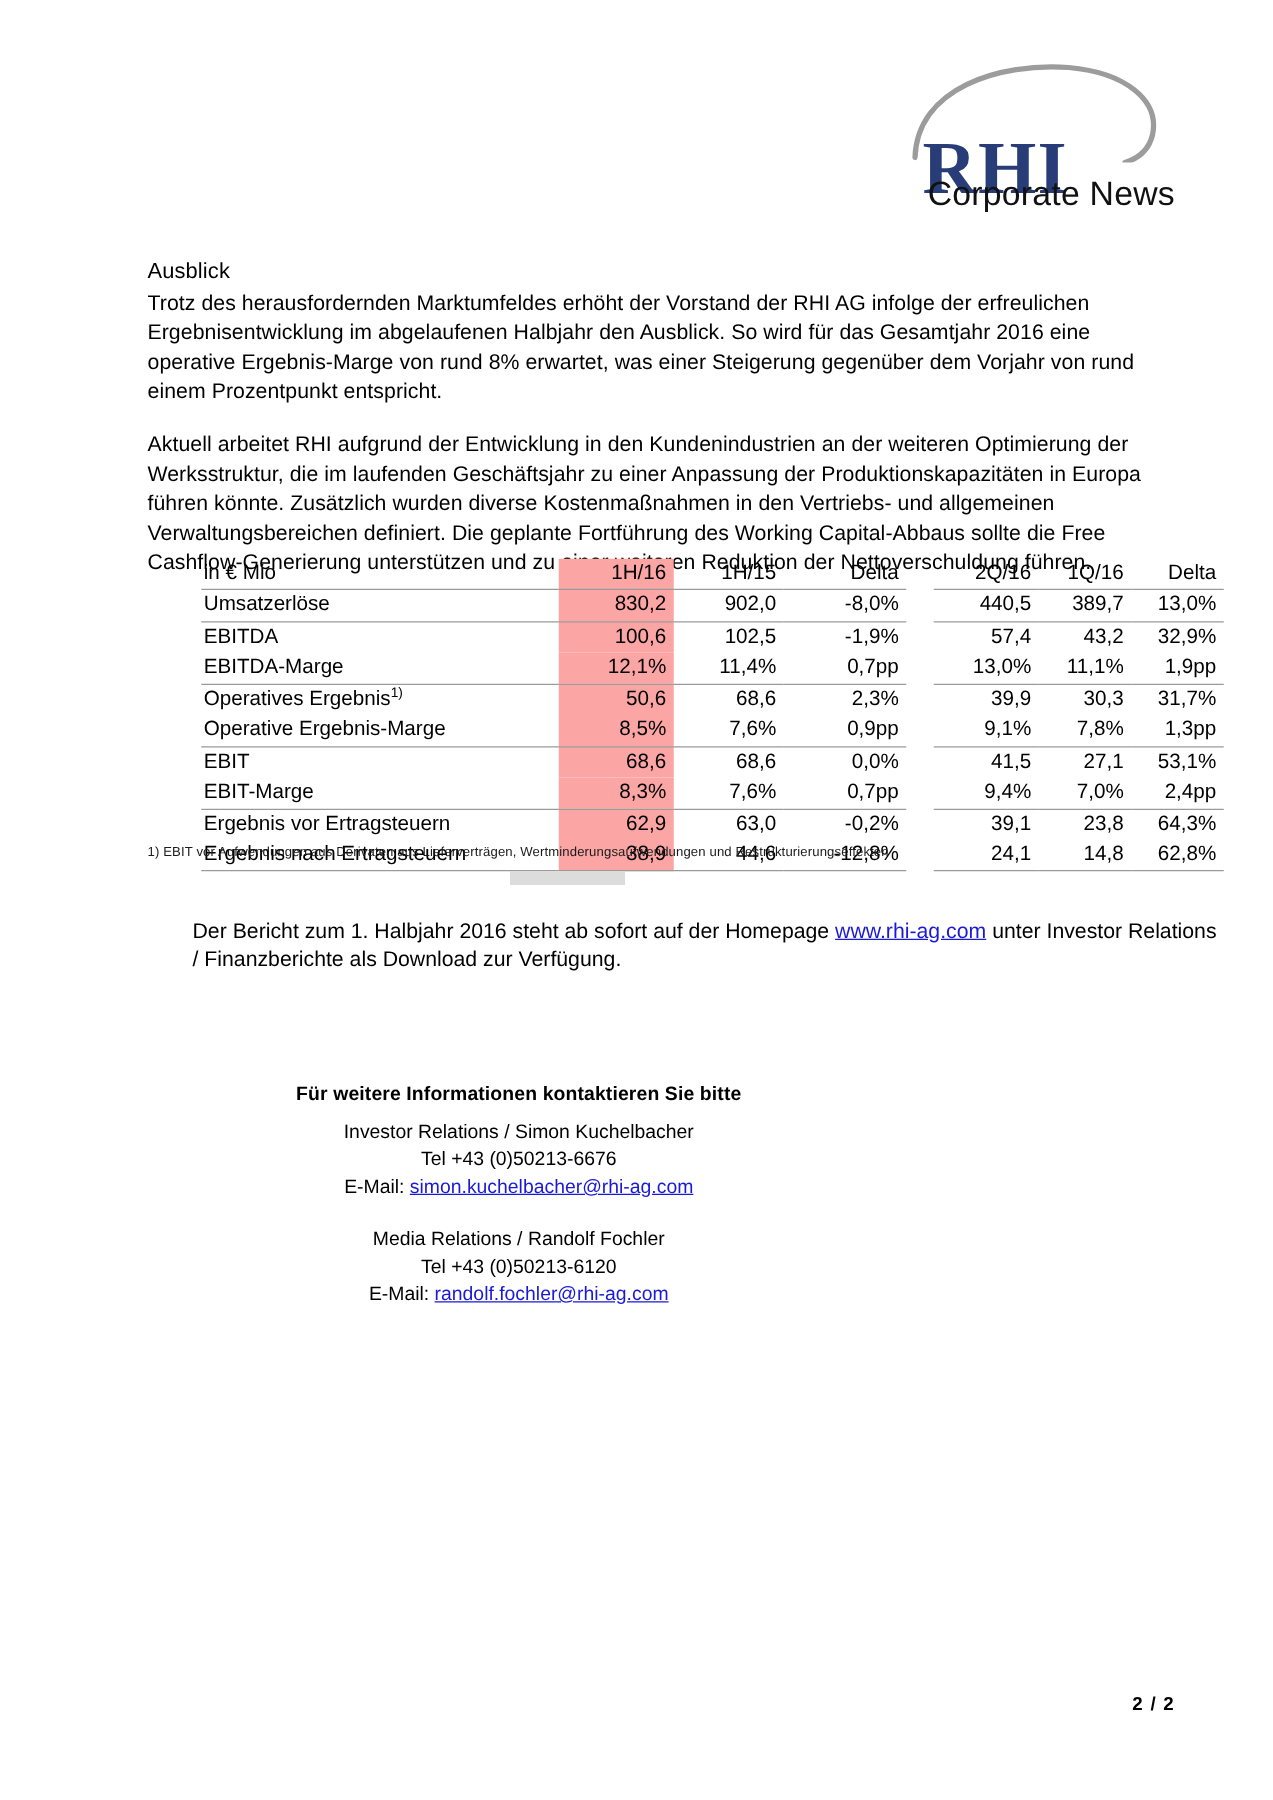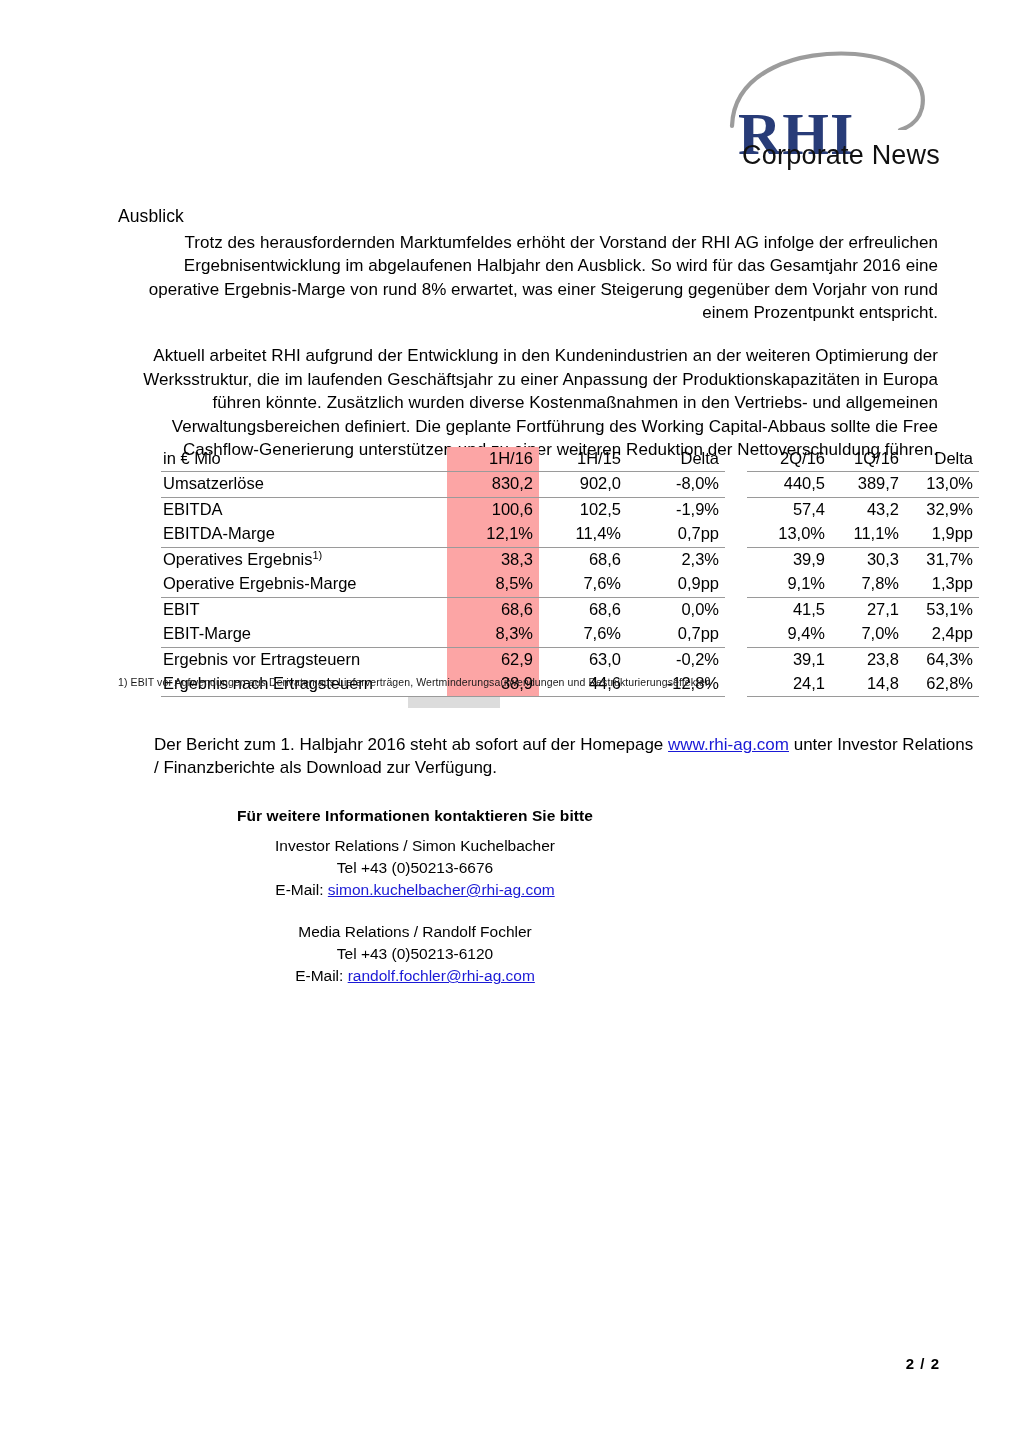--- a/index.html
+++ b/index.html
@@ -74,21 +74,21 @@
     font-weight: 400;
     margin: 0 0 2px 0;
     line-height: 1.35;
     letter-spacing: 0.1px;
   }
   p.body-text {
     font-size: 17px;
     line-height: 1.38;
     margin: 0;
     letter-spacing: 0.05px;
-    text-align: right;
+    text-align: left;
   }
   p.body-text + p.body-text {
     margin-top: 20px;
   }
   .link {
     color: #1a19d6;
     text-decoration: underline;
   }
 
   
@@ -187,21 +187,21 @@
     width: 820px;
     font-size: 17px;
     line-height: 1.38;
     margin-left: 36px;
   }
 
   
   .contacts {
     position: absolute;
     left: 0;
-    top: 807px;
+    top: 867px;
     width: 830px;
     text-align: center;
     box-sizing: border-box;
   }
   .contacts .headline {
     font-size: 15.5px;
     font-weight: 700;
     margin-bottom: 10px;
     letter-spacing: 0.1px;
   }
@@ -298,21 +298,21 @@
           <td class="num">11,4%</td>
           <td class="num">0,7pp</td>
           <td class="gapcol"></td>
           <td class="num">13,0%</td>
           <td class="num">11,1%</td>
           <td class="num">1,9pp</td>
         </tr>
 
         <tr>
           <td class="label"><span>Operatives Ergebnis</span><sup class="fn">1)</sup></td>
-          <td class="num hl">38,3</td>
+          <td class="num hl">50,6</td>
           <td class="num">68,6</td>
           <td class="num">2,3%</td>
           <td class="gapcol"></td>
           <td class="num">39,9</td>
           <td class="num">30,3</td>
           <td class="num">31,7%</td>
         </tr>
 
         <tr class="rule-below">
           <td class="label">Operative Ergebnis-Marge</td>

